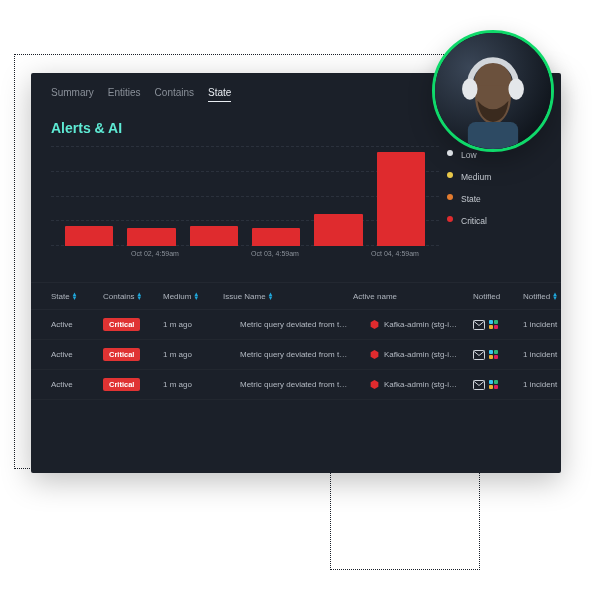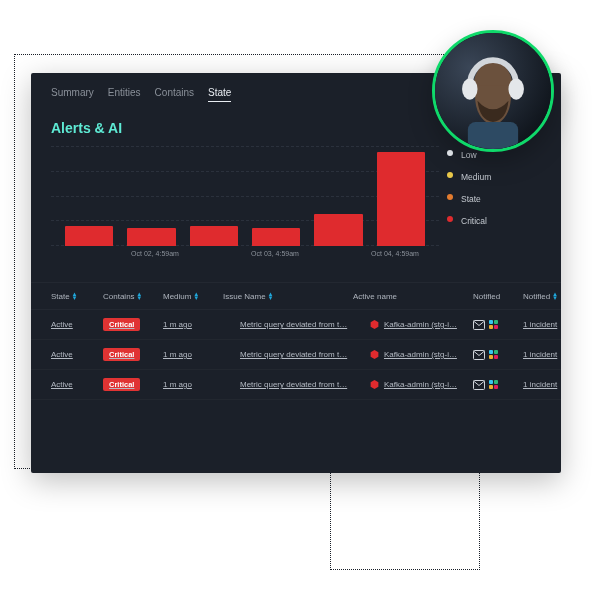--- a/index.html
+++ b/index.html
@@ -43,21 +43,21 @@
   .lg { display: flex; align-items: flex-start; gap: 8px; }
   .dot { width: 6px; height: 6px; border-radius: 50%; display: inline-block; }
 
   
   .thead, .trow { display: grid; grid-template-columns: 48px 56px 56px 126px 116px 46px 60px;
                   align-items: center; column-gap: 4px; padding: 0 20px; }
   .thead { margin-top: 14px; height: 28px; font-size: 8px; color: #aeb4bd;
            border-bottom: 1px solid rgba(255,255,255,.04); border-top: 1px solid rgba(255,255,255,.04);}
   .th { display: flex; gap: 3px; cursor: pointer; }
   .sort { font-size: 7px; color: #20a7db; line-height: 4px; display: inline-flex; flex-direction: column; }
-  .trow { height: 30px; font-size: 8px; color: #b4bac3; border-bottom: 1px solid rgba(255,255,255,.03); text-decoration: underline; }
+  .trow { height: 30px; font-size: 8px; color: #b4bac3; border-bottom: 1px solid rgba(255,255,255,.03); }
   .pill { background: #e03333; color: #fff; font-size: 7.5px; font-weight: 600;
           padding: 2px 6px; border-radius: 2px; width: fit-content; }
   .entity { display: flex; align-items: flex-start; gap: 5px; }
   .hex { width: 9px; height: 9px; display: inline-block; }
   .ellips { white-space: nowrap; overflow: hidden; text-overflow: ellipsis; padding-left: 17px; }
   .notif { display: flex; gap: 4px; align-items: center; }
   .notif svg { display: block; }
   .slackish { display: grid; grid-template-columns: 4px 4px; grid-template-rows: 4px 4px; gap: 1px; }
   .slackish span { width: 4px; height: 4px; border-radius: 1px; }
 

